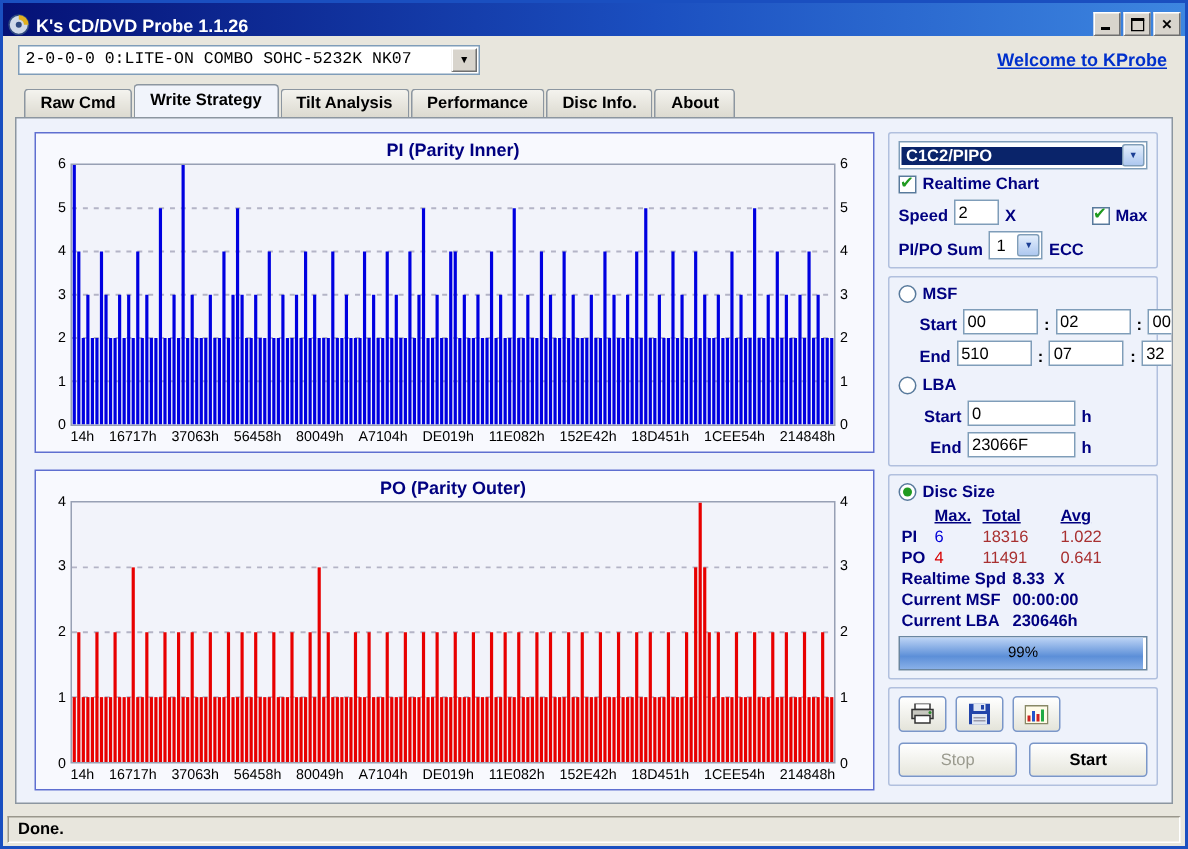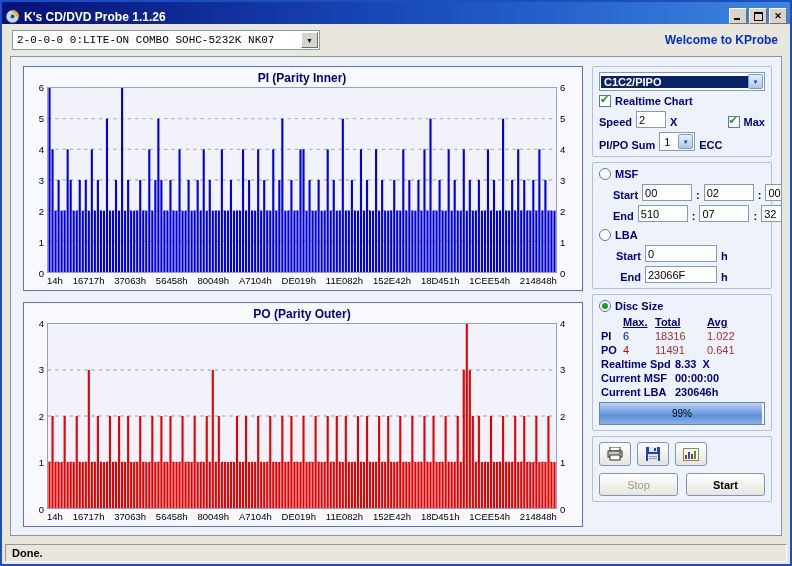--- a/index.html
+++ b/index.html
@@ -24,21 +24,21 @@
   .toolrow { height:32px; flex:0 0 32px; display:flex; align-items:center;
              justify-content:space-between; padding:0 12px 0 10px; }
   .drivecombo { width:308px; height:20px; background:#fff; border:1px solid #7f9db9;
                 display:flex; align-items:center; }
   .drivecombo .val { flex:1; padding:0 4px; font-family:"Liberation Mono", monospace;
                      font-size:11px; white-space:nowrap; overflow:hidden; }
   .combo-btn-classic { width:17px; height:16px; margin-right:1px; background:#d8d4cc;
                 border:1px solid; border-color:#fff #6f6f6f #6f6f6f #fff;
                 display:flex; align-items:center; justify-content:center;
                 font-size:7px; color:#000; }
-  a.kprobe-link { color:#0030cc; font-weight:bold; font-size:12px; cursor:pointer; }
+  a.kprobe-link { color:#0030cc; font-weight:bold; font-size:12px; text-decoration:underline; cursor:pointer; }
 
   
   .tabs { display:flex; align-items:flex-end; padding:0 0 0 14px; height:22px; flex:0 0 22px; }
   .tab { padding:3px 10px 2px; font-weight:bold; font-size:11px; color:#000;
          border:1px solid #8c96a0; border-bottom:none; border-radius:3px 3px 0 0;
          background:linear-gradient(#f4f3ee,#dcdad0); margin-right:1px; height:19px; }
   .tab.active { background:#f1f4fb; height:22px; position:relative; z-index:3;
                 padding-top:4px; border-color:#8c96a0; }
 
   
@@ -149,20 +149,28 @@
   </div>
 
   <div class="toolrow">
     <div class="drivecombo">
       <span class="val">2-0-0-0 0:LITE-ON COMBO SOHC-5232K NK07</span>
       <span class="combo-btn-classic">▼</span>
     </div>
     <a class="kprobe-link">Welcome to KProbe</a>
   </div>
 
+  <div class="tabs">
+    <div class="tab">Raw Cmd</div>
+    <div class="tab active">Write Strategy</div>
+    <div class="tab">Tilt Analysis</div>
+    <div class="tab">Performance</div>
+    <div class="tab">Disc Info.</div>
+    <div class="tab">About</div>
+  </div>
 
   <div class="tabpage">
 
     <div class="chartscol">
       <div class="chartbox">
         <div class="charttitle">PI (Parity Inner)</div>
         <div class="chart-grid">
           <div class="ylab l">
               <span>6</span>
               <span>5</span>

